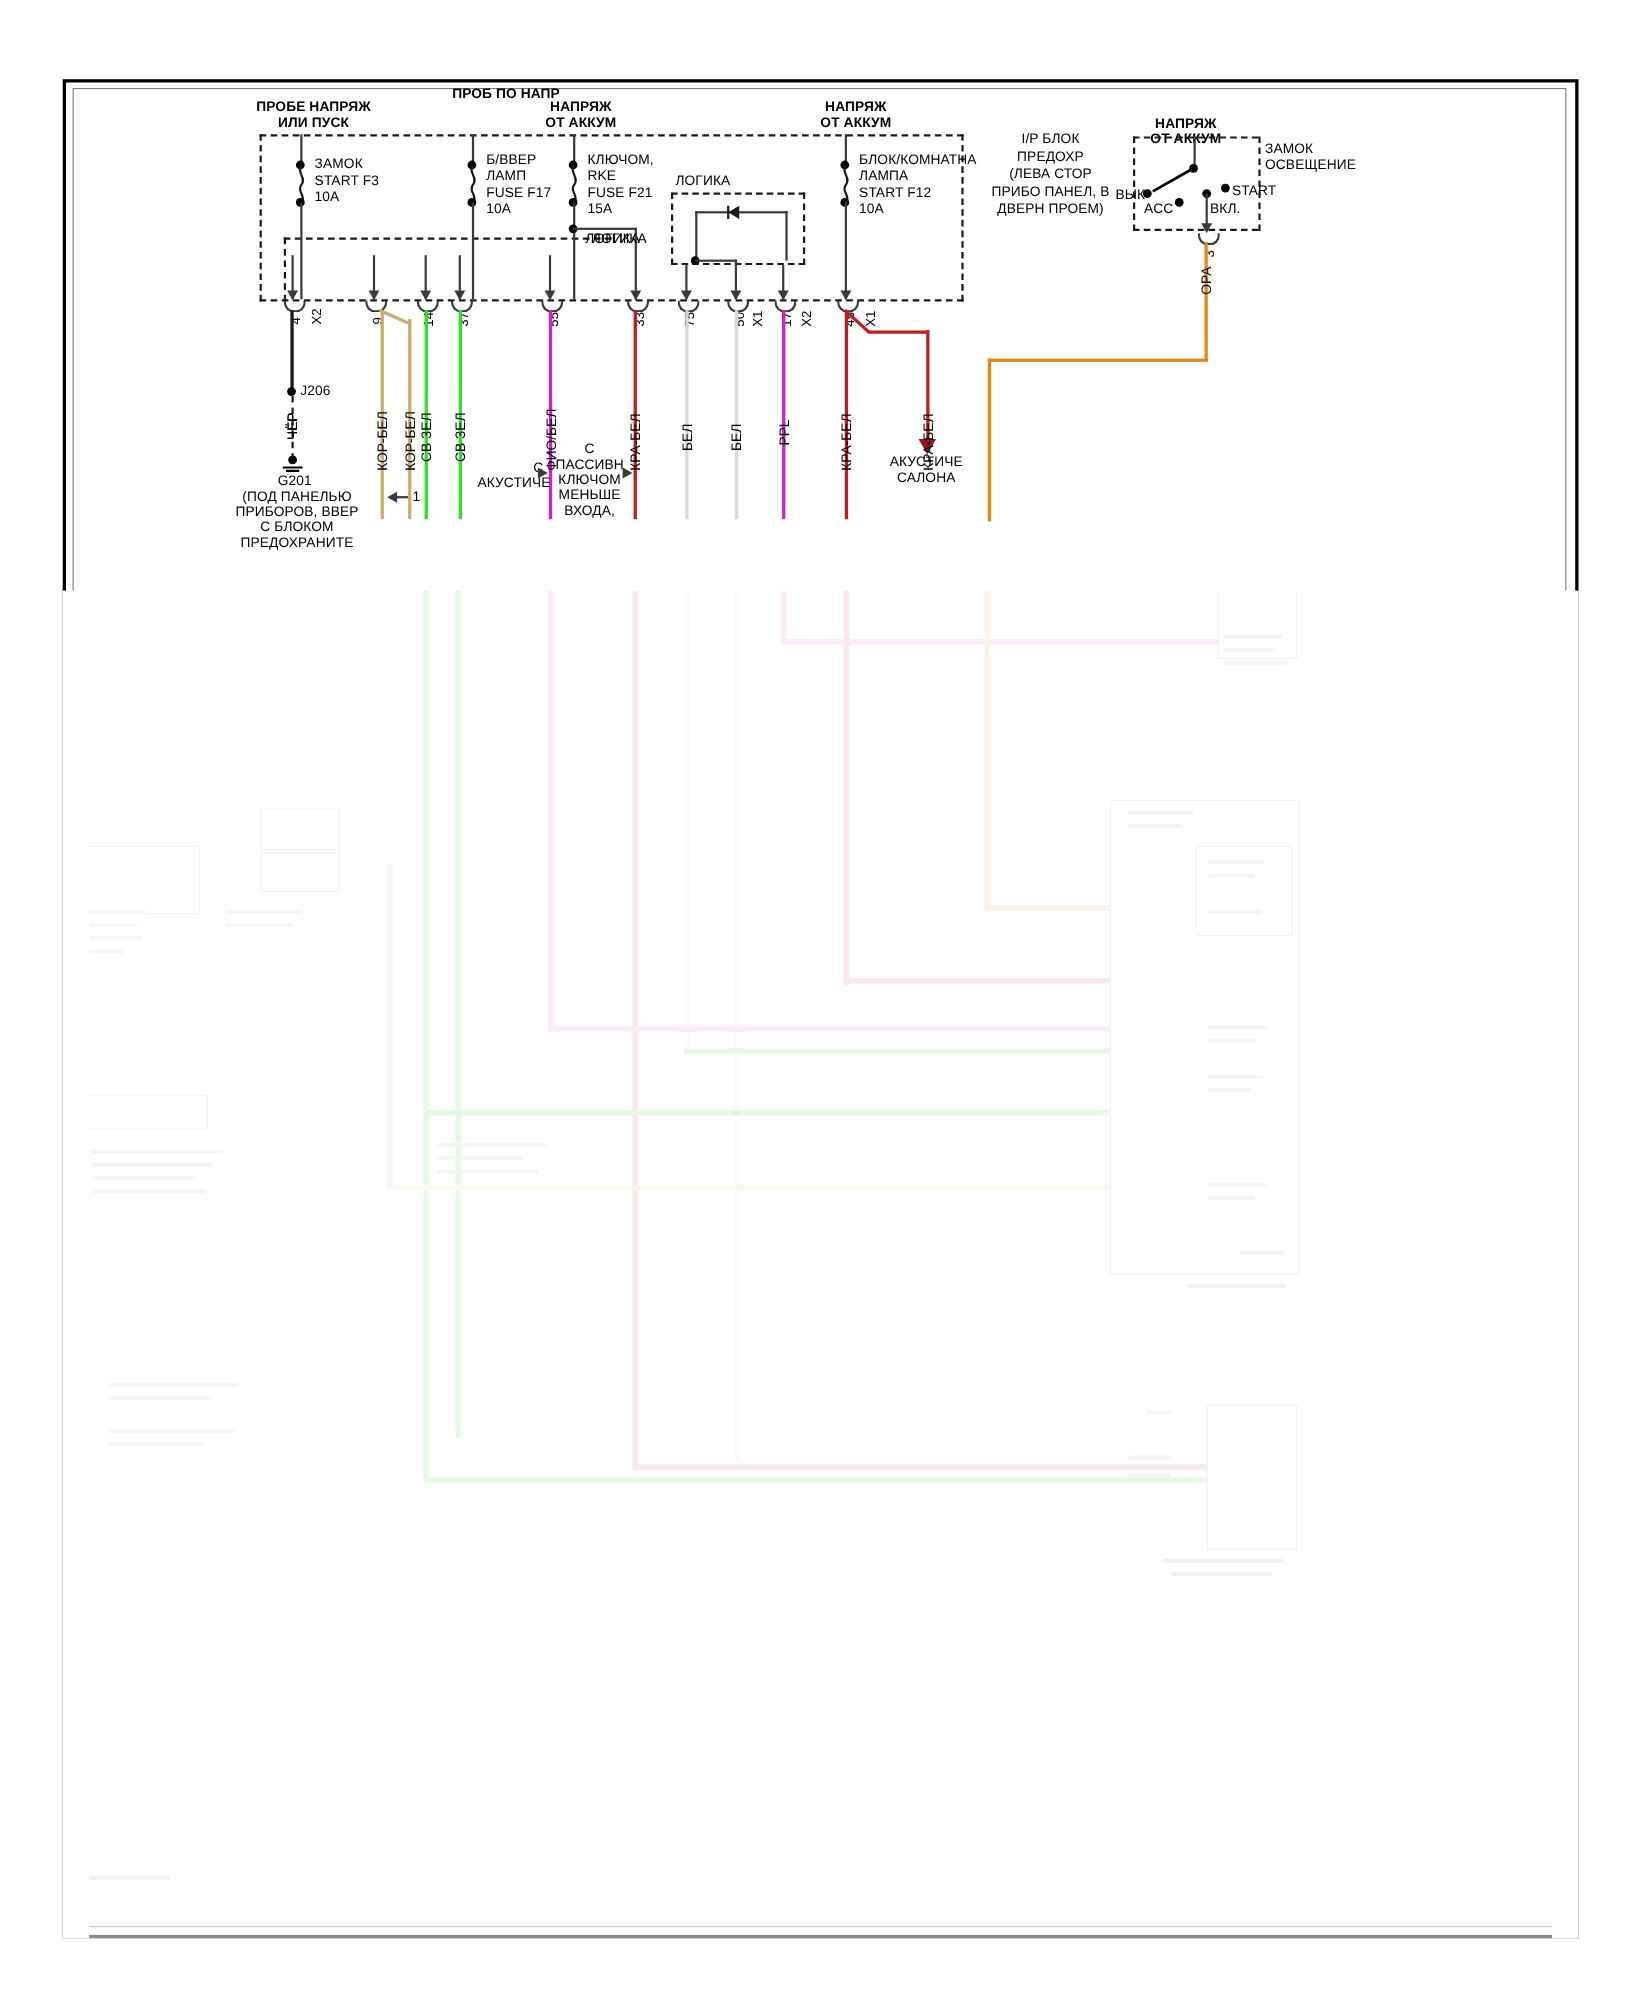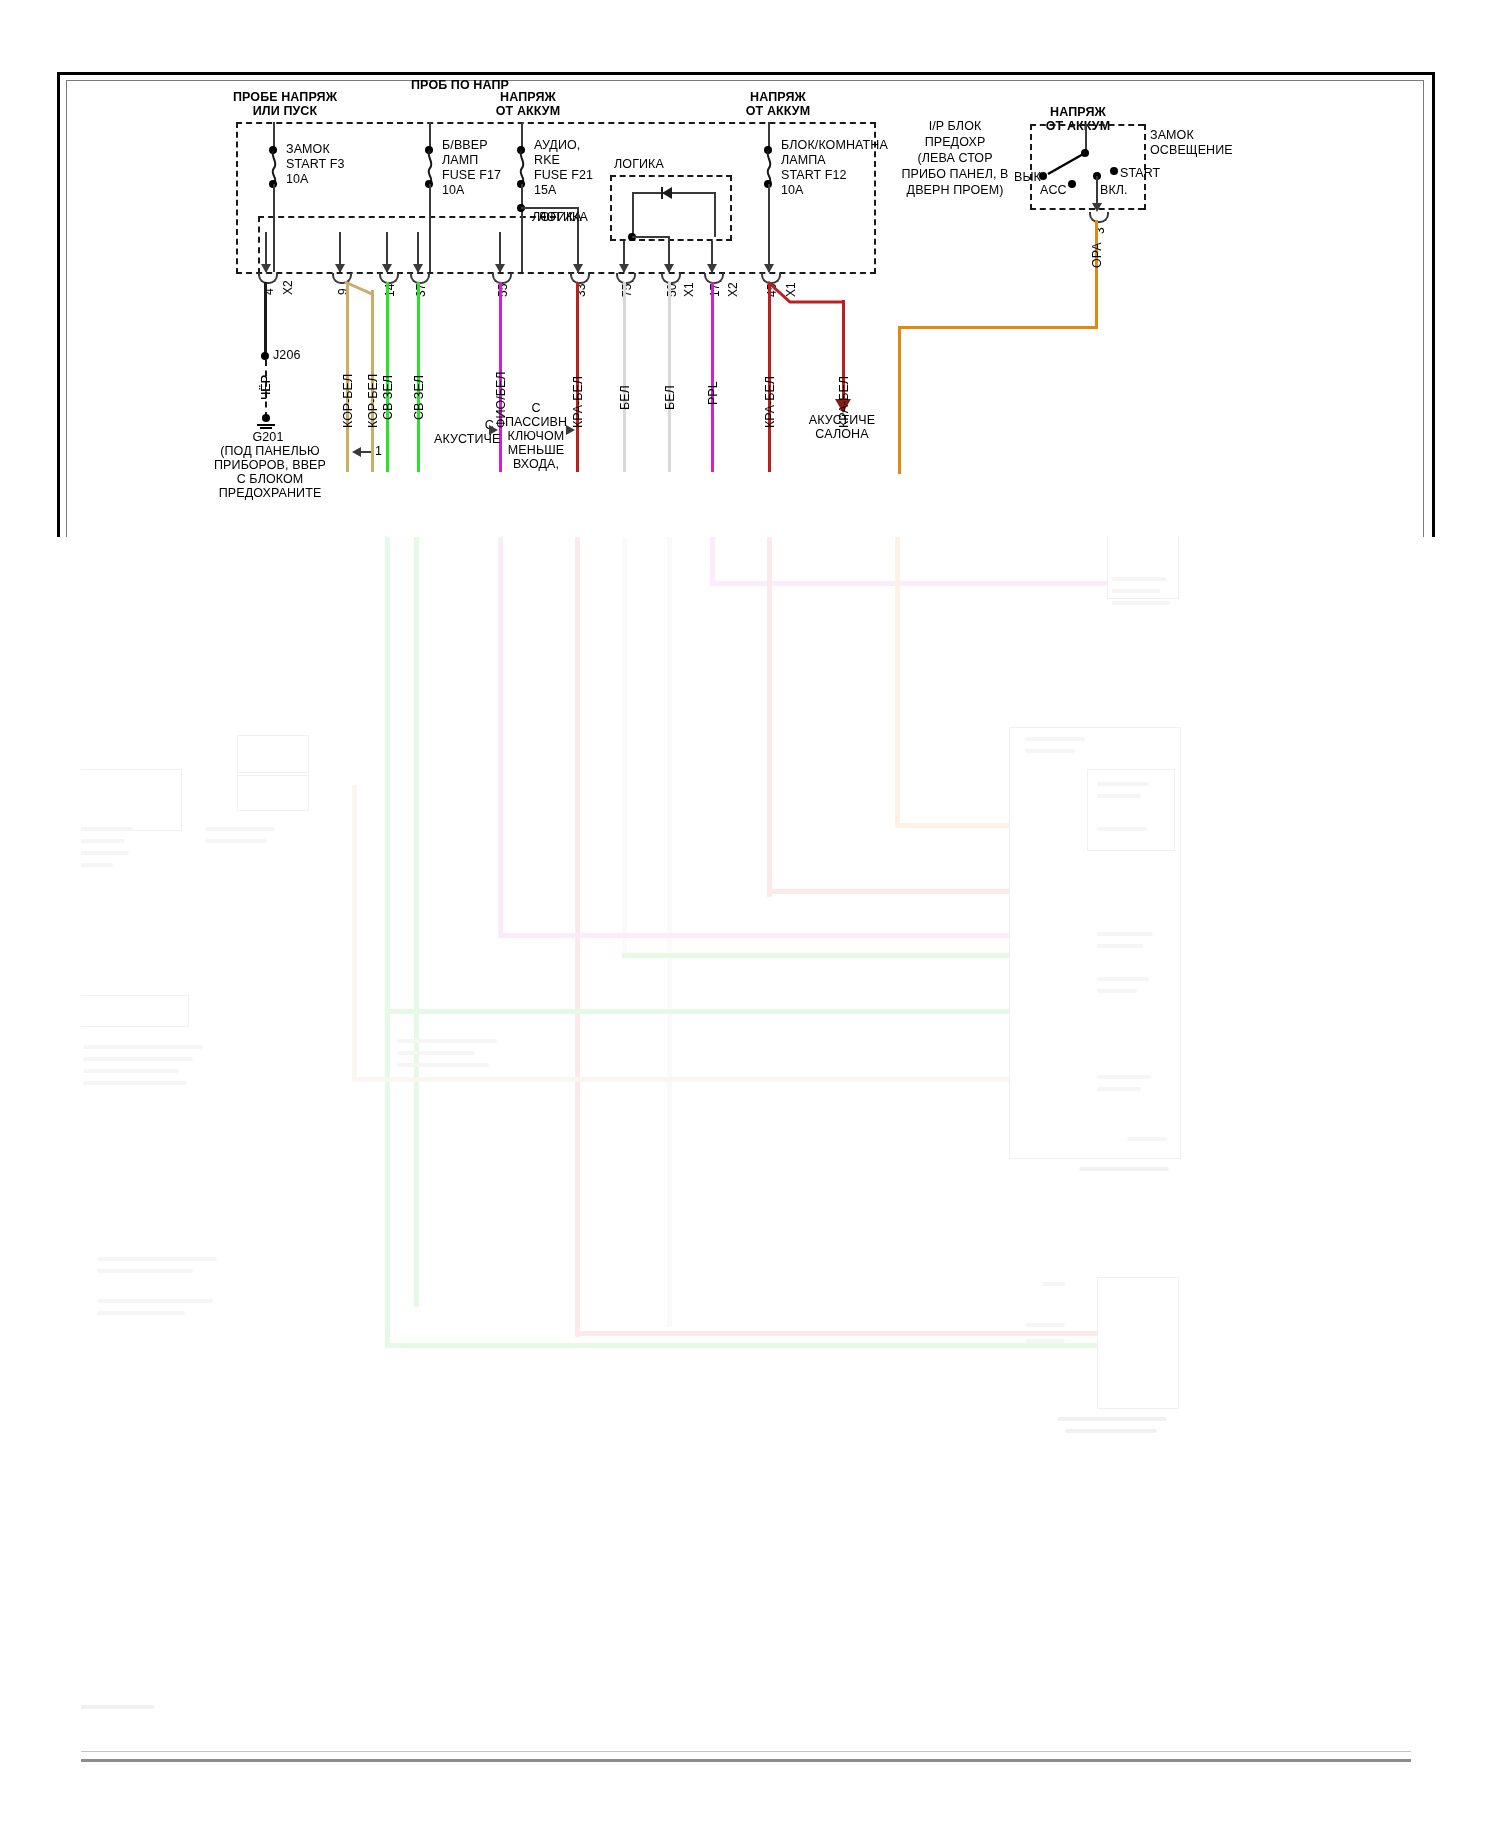--- a/index.html
+++ b/index.html
@@ -130,21 +130,21 @@
     <div class="vline" style="left:521px;top:122px;height:28px;"></div>
     <div class="dot" style="left:517px;top:146px;"></div>
     <svg class="fuse" style="left:516px;top:150px;" viewBox="0 0 12 34">
       <path d="M6 0 C 1 6, 11 12, 6 18 C 1 24, 11 28, 6 34" stroke="#1a1a1a" stroke-width="2" fill="none"></path>
     </svg>
     <div class="dot" style="left:517px;top:180px;"></div>
     <div class="vline" style="left:521px;top:184px;height:88px;"></div>
     <div class="dot" style="left:517px;top:204px;"></div>
     <div class="hline" style="left:521px;top:207px;width:58px;"></div>
     <div class="vline" style="left:577px;top:207px;height:66px;"></div>
-    <div class="lbl" style="left:534px;top:138px;line-height:15px;">АУДИО,
+    <div class="lbl" style="left:534px;top:138px;line-height:15px;">КЛЮЧОМ,
 RKE</div>
     <div class="lbl" style="left:534px;top:168px;">FUSE F21</div>
     <div class="lbl" style="left:534px;top:183px;">15A</div>
     <div class="lbl" style="left:538px;top:210px;">ЛОГИКА</div>
 
     <div class="vline" style="left:768px;top:122px;height:28px;"></div>
     <div class="dot" style="left:764px;top:146px;"></div>
     <svg class="fuse" style="left:763px;top:150px;" viewBox="0 0 12 34">
       <path d="M6 0 C 1 6, 11 12, 6 18 C 1 24, 11 28, 6 34" stroke="#1a1a1a" stroke-width="2" fill="none"></path>
     </svg>

